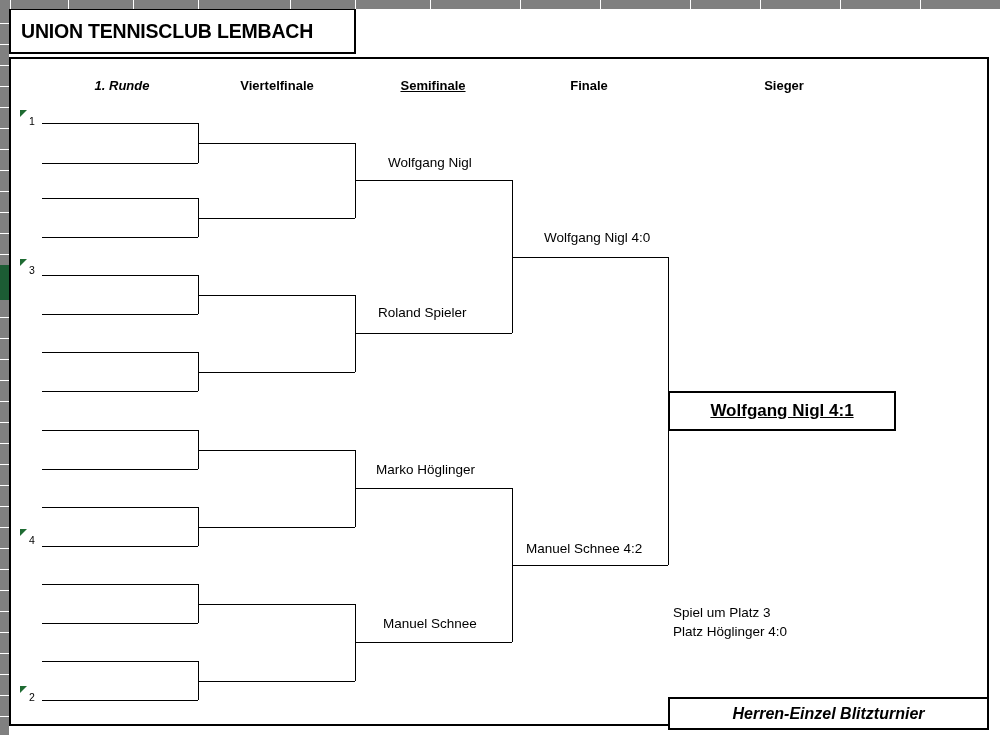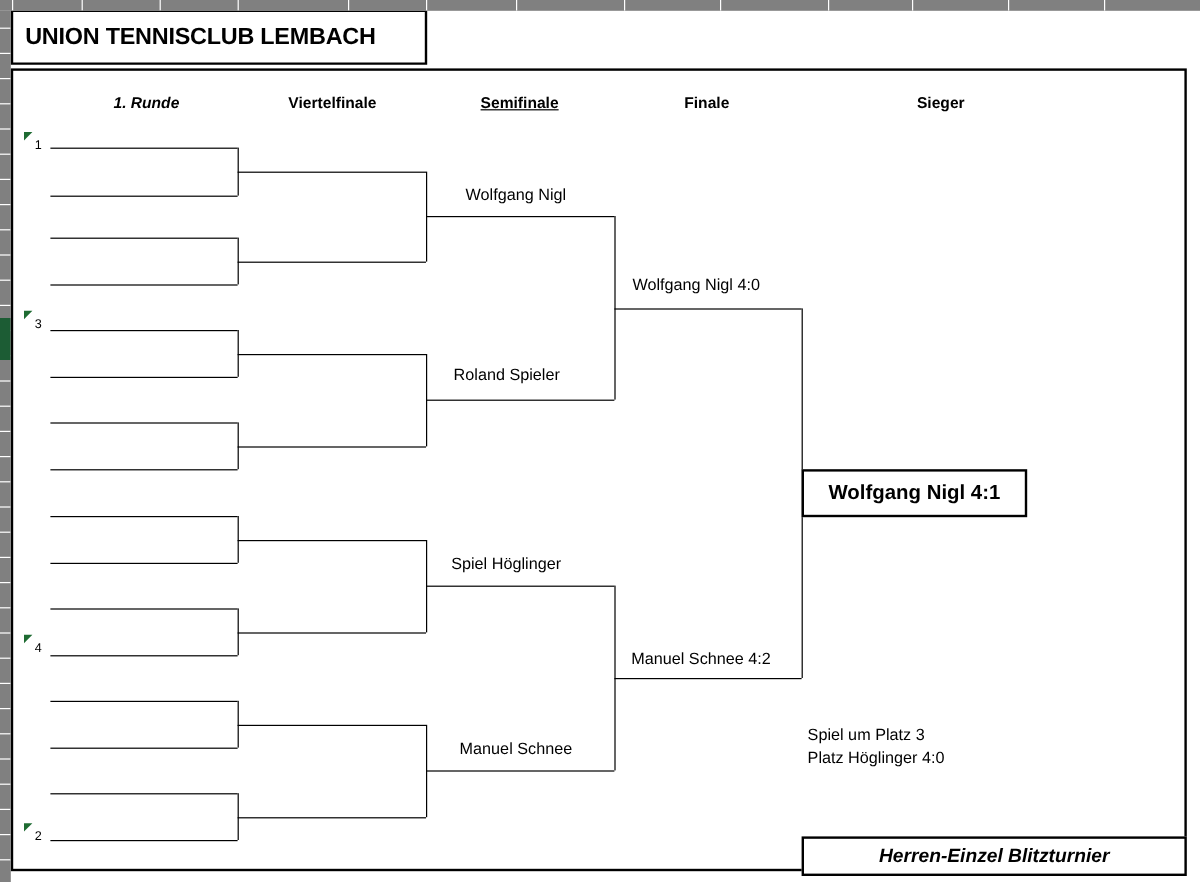--- a/index.html
+++ b/index.html
@@ -310,27 +310,27 @@
       <div class="vline" style="left: 512px; top: 180.25px; height: 152.75px;"></div>
       <div class="vline" style="left: 512px; top: 488px; height: 154px;"></div>
       <div class="hline" style="left: 512px; top: 256.625px; width: 156px;"></div>
       <div class="hline" style="left: 512px; top: 565px; width: 156px;"></div>
       <div class="vline" style="left: 668px; top: 256.625px; height: 308.375px;"></div>
     </div>
 
   <div id="matchLabels">
       <div class="match-label" style="left: 388px; top: 155px;">Wolfgang Nigl</div>
       <div class="match-label" style="left: 378px; top: 305px;">Roland Spieler</div>
-      <div class="match-label" style="left: 376px; top: 462px;">Spiel Höglinger</div>
+      <div class="match-label" style="left: 376px; top: 462px;">Marko Höglinger</div>
       <div class="match-label" style="left: 383px; top: 616px;">Manuel Schnee</div>
-      <div class="match-label" style="left: 527px; top: 230px;">Wolfgang Nigl 4:0</div>
+      <div class="match-label" style="left: 544px; top: 230px;">Wolfgang Nigl 4:0</div>
       <div class="match-label" style="left: 526px; top: 541px;">Manuel Schnee 4:2</div>
     </div>
 
-  <div class="winner-box" style="left:668px; top:391px; width:188px; height:40px;">
+  <div class="winner-box" style="left:668px; top:391px; width:228px; height:40px;text-decoration:underline;">
     <span class="t">Wolfgang Nigl 4:1</span>
   </div>
 
   <div class="note" style="left:673px; top:603px;">
     <div>Spiel um Platz 3</div>
     <div>Platz Höglinger 4:0</div>
   </div>
 
   <div class="footer-box">
     <span class="t">Herren-Einzel Blitzturnier</span>

